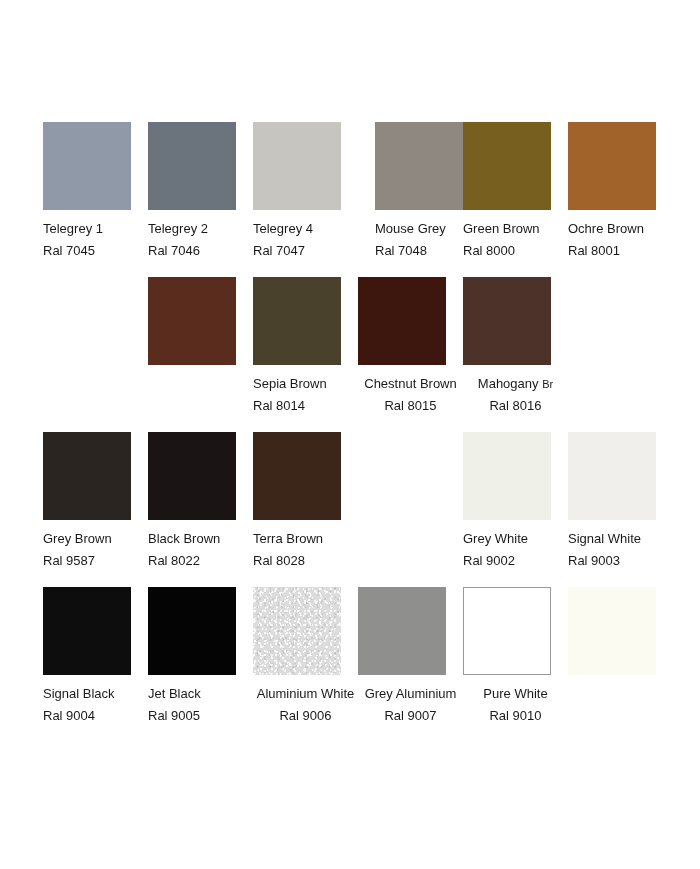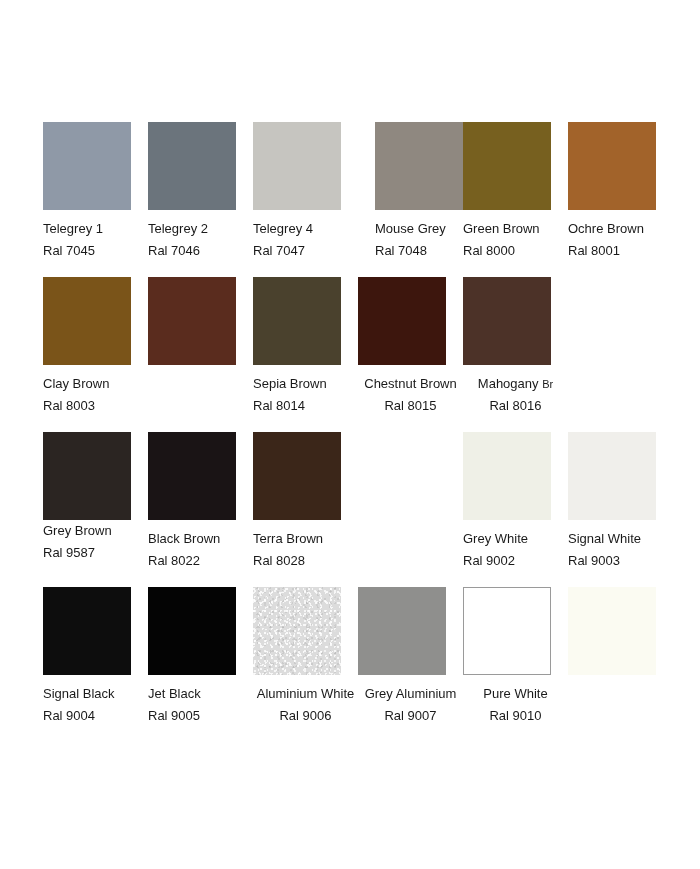--- a/index.html
+++ b/index.html
@@ -140,27 +140,20 @@
         <span class="swatch-code align-left">Ral 8000</span>
       </div>
     </div>
     <div class="swatch-cell" style="left: 568px; top: 122px; height: 112px;">
       <div class="swatch-chip" style="width: 88px; height: 88px; background-color: rgb(162, 99, 42);"></div>
       <div class="swatch-label" style="top: 96px;">
         <span class="swatch-name align-left">Ochre Brown</span>
         <span class="swatch-code align-left">Ral 8001</span>
       </div>
     </div>
-    <div class="swatch-cell" style="left: 43px; top: 277px; height: 155px;">
-      <div class="swatch-chip" style="width: 88px; height: 88px; background-color: rgb(122, 84, 25);"></div>
-      <div class="swatch-label" style="top: 96px;">
-        <span class="swatch-name align-left">Clay Brown</span>
-        <span class="swatch-code align-left">Ral 8003</span>
-      </div>
-    </div>
     <div class="swatch-cell" style="left: 148px; top: 277px; height: 155px;">
       <div class="swatch-chip" style="width: 88px; height: 88px; background-color: rgb(90, 44, 30);"></div>
     </div>
     <div class="swatch-cell" style="left: 253px; top: 277px; height: 155px;">
       <div class="swatch-chip" style="width: 88px; height: 88px; background-color: rgb(74, 65, 45);"></div>
       <div class="swatch-label" style="top: 96px;">
         <span class="swatch-name align-left">Sepia Brown</span>
         <span class="swatch-code align-left">Ral 8014</span>
       </div>
     </div>
@@ -173,21 +166,21 @@
     </div>
     <div class="swatch-cell" style="left: 463px; top: 277px; height: 155px;">
       <div class="swatch-chip" style="width: 88px; height: 88px; background-color: rgb(76, 50, 40);"></div>
       <div class="swatch-label" style="top: 96px;">
         <span class="swatch-name align-center">Mahogany <span class="tail">Br</span></span>
         <span class="swatch-code align-center">Ral 8016</span>
       </div>
     </div>
     <div class="swatch-cell" style="left: 43px; top: 432px; height: 155px;">
       <div class="swatch-chip" style="width: 88px; height: 88px; background-color: rgb(43, 37, 34);"></div>
-      <div class="swatch-label" style="top: 88px;">
+      <div class="swatch-label" style="top: 96px;">
         <span class="swatch-name align-left">Grey Brown</span>
         <span class="swatch-code align-left">Ral 9587</span>
       </div>
     </div>
     <div class="swatch-cell" style="left: 148px; top: 432px; height: 155px;">
       <div class="swatch-chip" style="width: 88px; height: 88px; background-color: rgb(26, 20, 21);"></div>
       <div class="swatch-label" style="top: 96px;">
         <span class="swatch-name align-left">Black Brown</span>
         <span class="swatch-code align-left">Ral 8022</span>
       </div>

